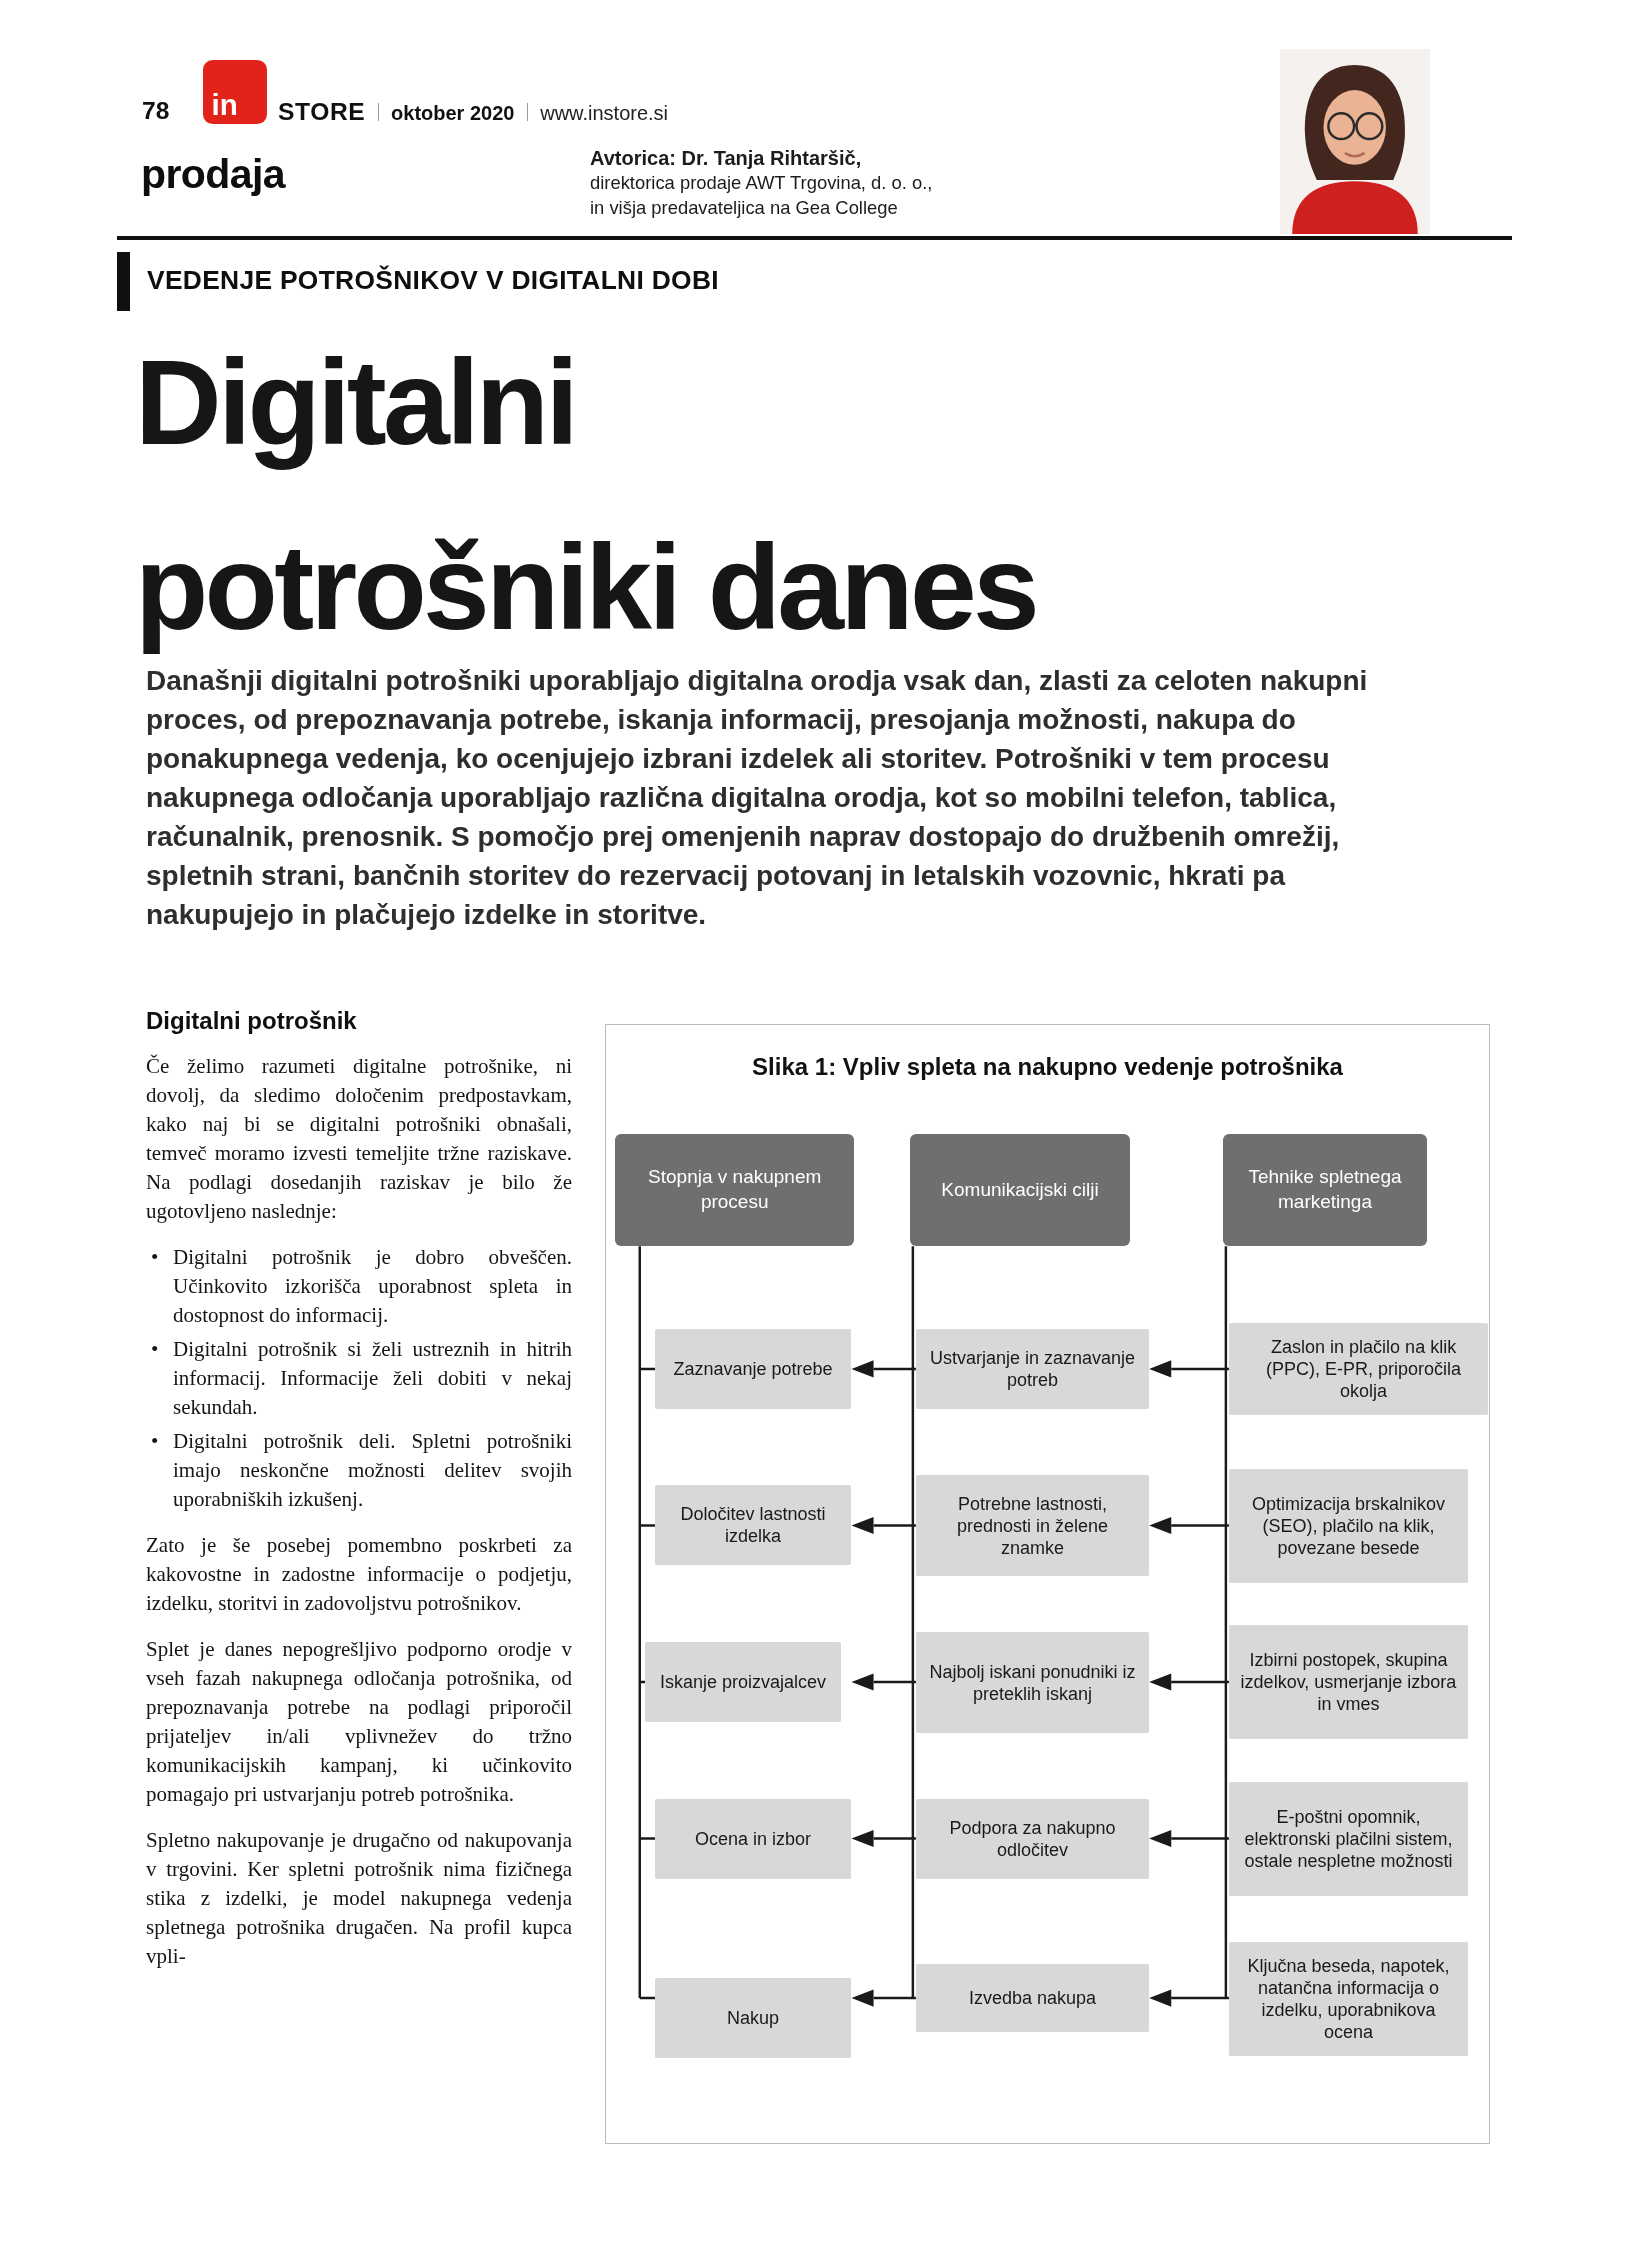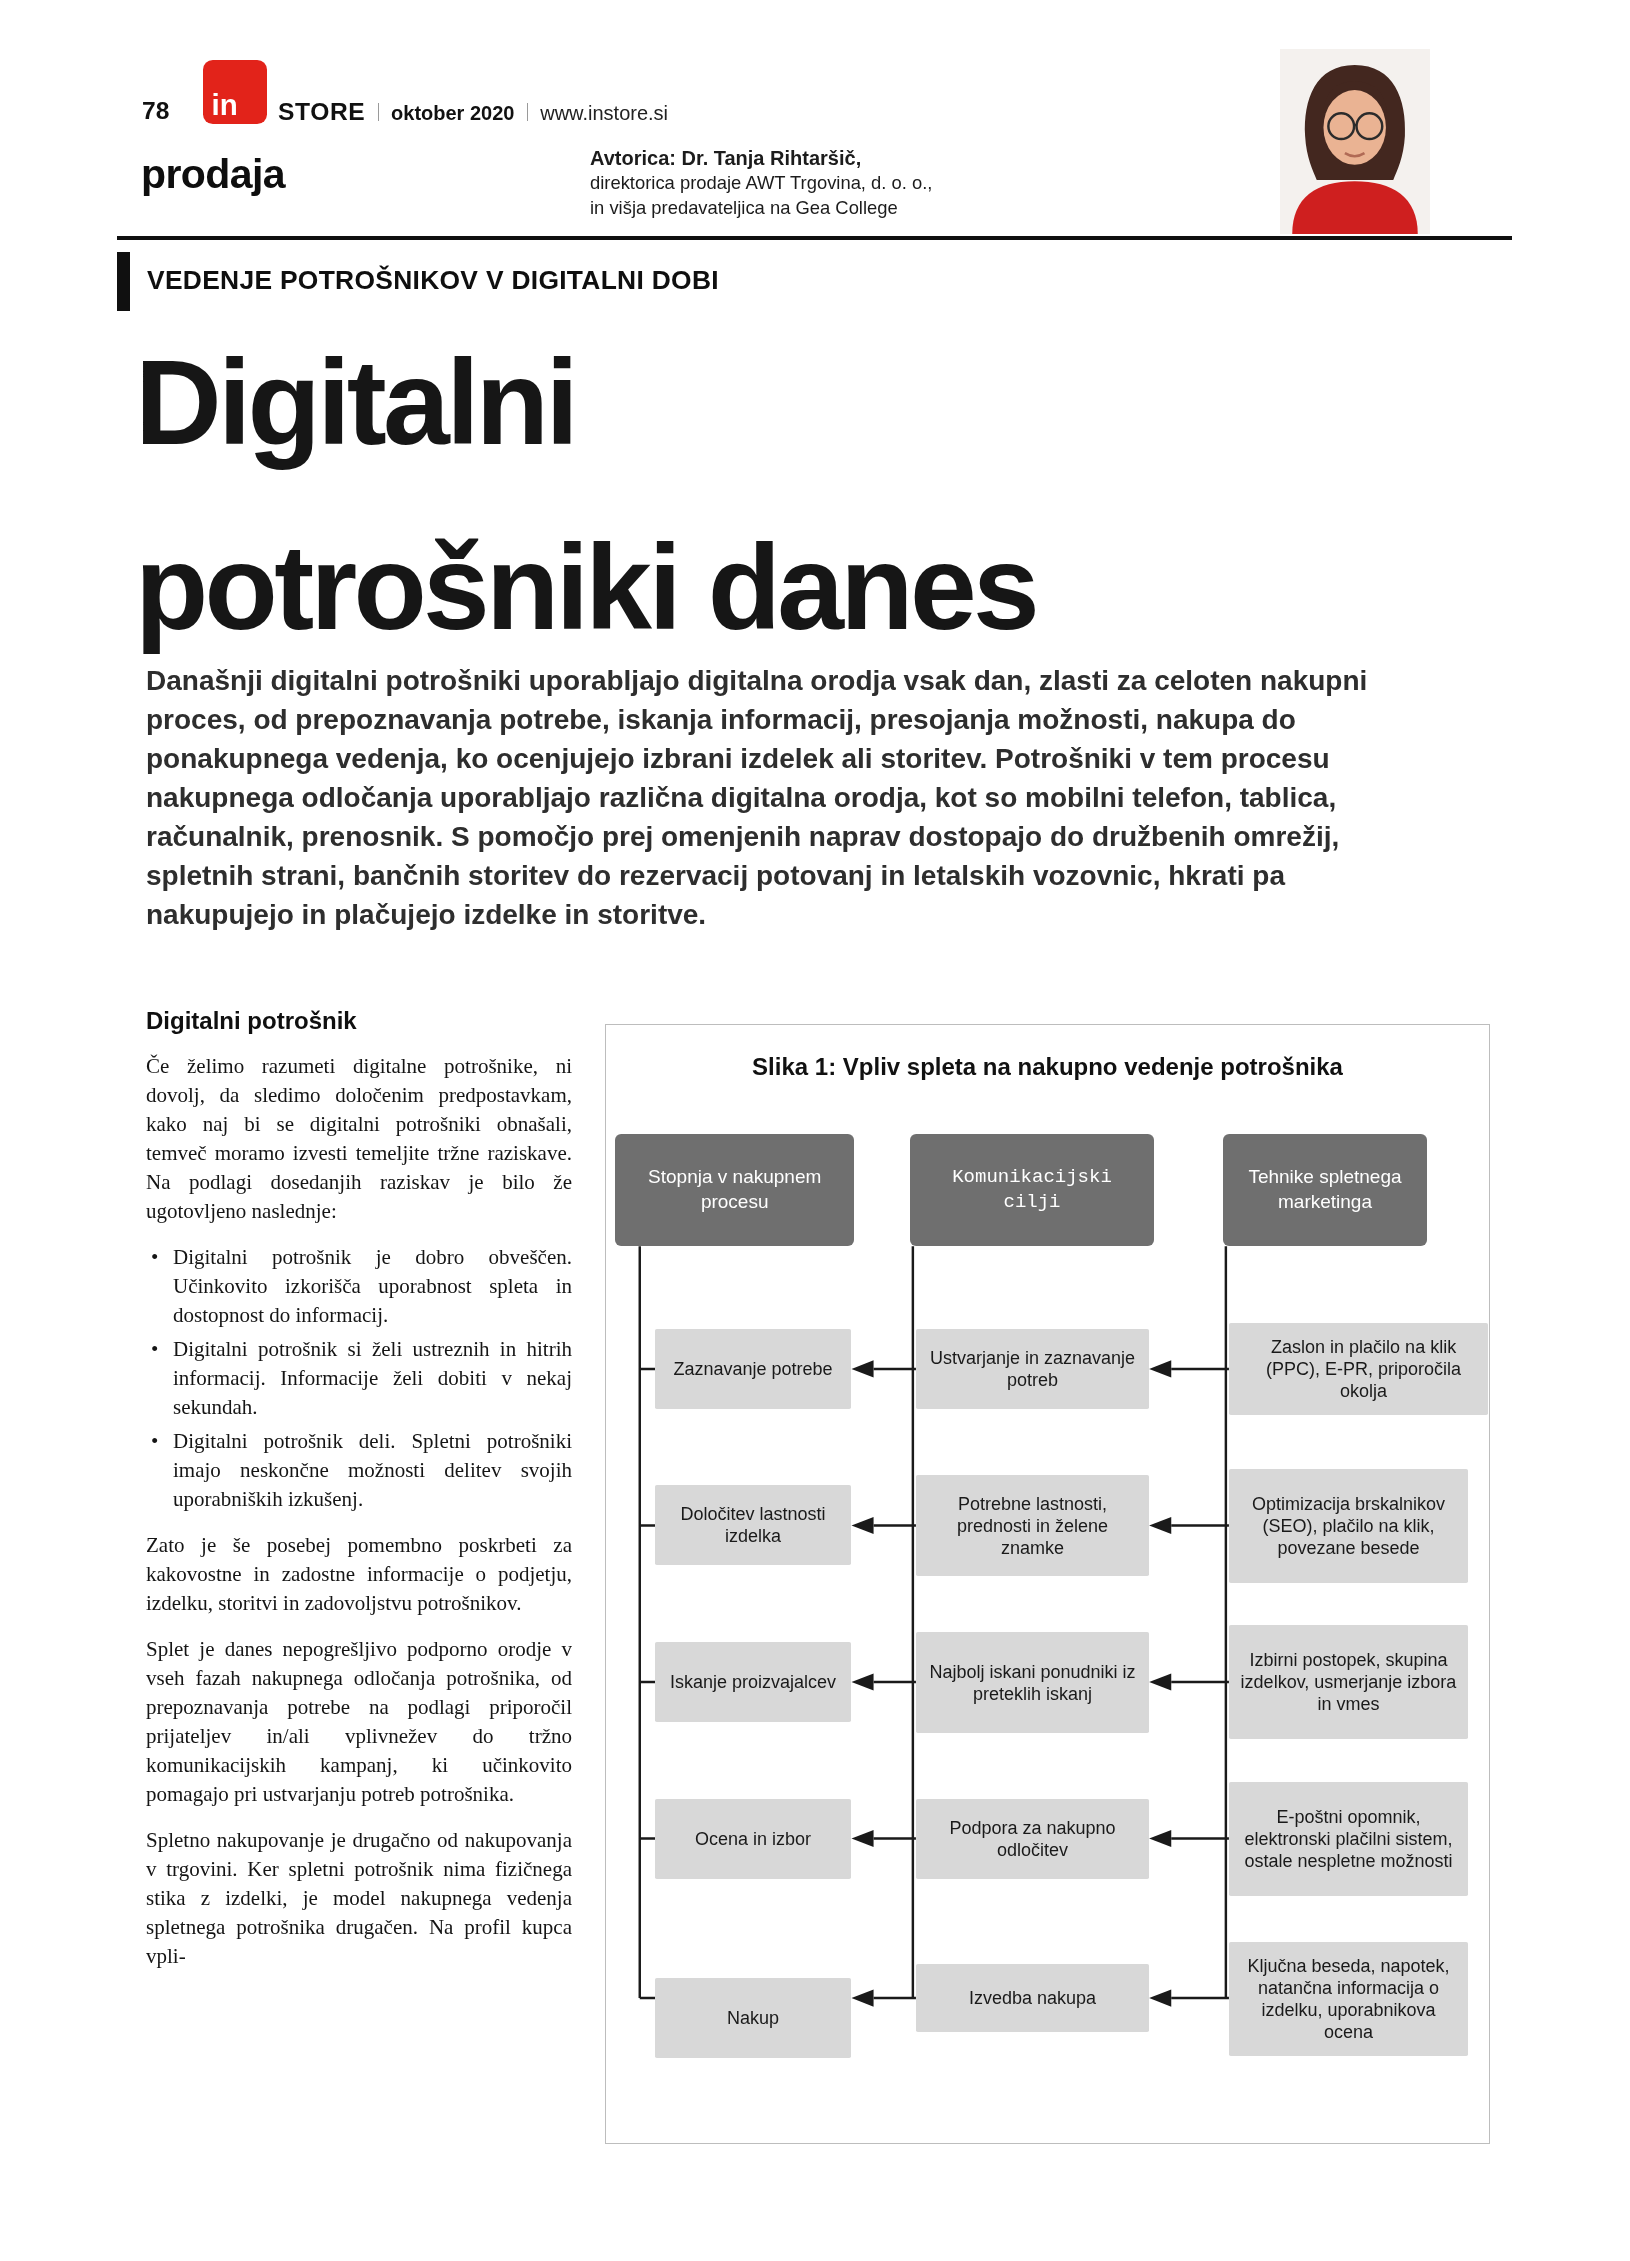--- a/index.html
+++ b/index.html
@@ -197,32 +197,32 @@
         <polygon points="400,1585 436,1571 436,1599"></polygon>
         <polygon points="885,560 921,546 921,574"></polygon>
         <polygon points="885,815 921,801 921,829"></polygon>
         <polygon points="885,1070 921,1056 921,1084"></polygon>
         <polygon points="885,1325 921,1311 921,1339"></polygon>
         <polygon points="885,1585 921,1571 921,1599"></polygon>
       </g>
     </svg>
 
     <div class="hbox" style="left:9.2px; top:109px; width:239px; height:112px;">Stopnja v nakupnem procesu</div>
-    <div class="hbox" style="left:304px; top:109px; width:244px; height:112px;font-family:Liberation Mono, monospace;">Komunikacijski cilji</div>
+    <div class="hbox" style="left:304px; top:109px; width:220px; height:112px;">Komunikacijski cilji</div>
     <div class="hbox" style="left:617px; top:109px; width:204px; height:112px;">Tehnike spletnega marketinga</div>
 
     <div class="rbox" style="left:49px; top:304px; width:196px; height:80px;">Zaznavanje potrebe</div>
     <div class="rbox" style="left:310px; top:304px; width:233px; height:80px;">Ustvarjanje in zaznavanje potreb</div>
     <div class="rbox" style="left:623px; top:298px; width:259px; height:92px;padding-left:20px;">Zaslon in plačilo na klik (PPC), E-PR, priporočila okolja</div>
 
     <div class="rbox" style="left:49px; top:460px; width:196px; height:80px;">Določitev lastnosti izdelka</div>
     <div class="rbox" style="left:310px; top:450px; width:233px; height:101px;">Potrebne lastnosti, prednosti in želene znamke</div>
     <div class="rbox" style="left:623px; top:444px; width:239px; height:114px;">Optimizacija brskalnikov (SEO), plačilo na klik, povezane besede</div>
 
-    <div class="rbox" style="left:49px; top:617px; width:196px; height:80px;">Iskanje proizvajalcev</div>
+    <div class="rbox" style="left:39px; top:617px; width:196px; height:80px;">Iskanje proizvajalcev</div>
     <div class="rbox" style="left:310px; top:607px; width:233px; height:101px;">Najbolj iskani ponudniki iz preteklih iskanj</div>
     <div class="rbox" style="left:623px; top:600px; width:239px; height:114px;">Izbirni postopek, skupina izdelkov, usmerjanje izbora in vmes</div>
 
     <div class="rbox" style="left:49px; top:774px; width:196px; height:80px;">Ocena in izbor</div>
     <div class="rbox" style="left:310px; top:774px; width:233px; height:80px;">Podpora za nakupno odločitev</div>
     <div class="rbox" style="left:623px; top:757px; width:239px; height:114px;">E-poštni opomnik, elektronski plačilni sistem, ostale nespletne možnosti</div>
 
     <div class="rbox" style="left:49px; top:933px; width:196px; height:80px;margin-top:20px;">Nakup</div>
     <div class="rbox" style="left:310px; top:939px; width:233px; height:68px;">Izvedba nakupa</div>
     <div class="rbox" style="left:623px; top:917px; width:239px; height:114px;">Ključna beseda, napotek, natančna informacija o izdelku, uporabnikova ocena</div>

